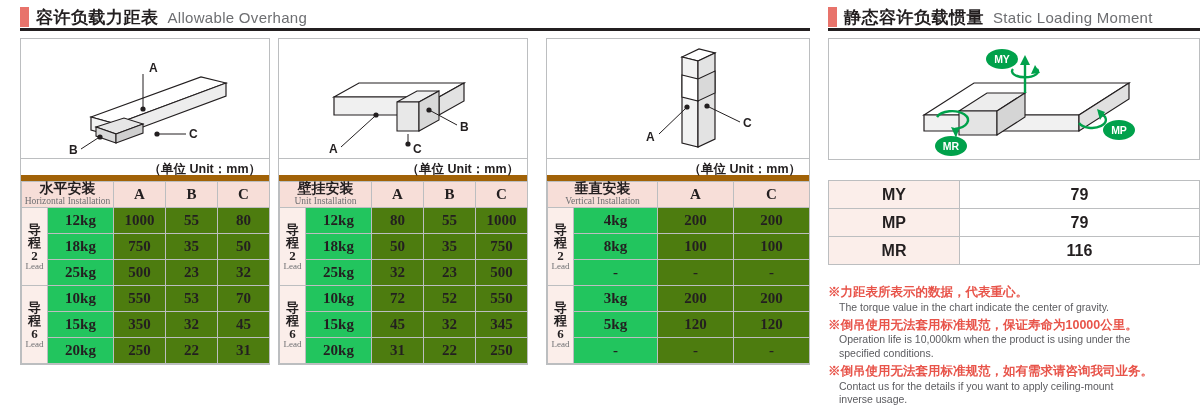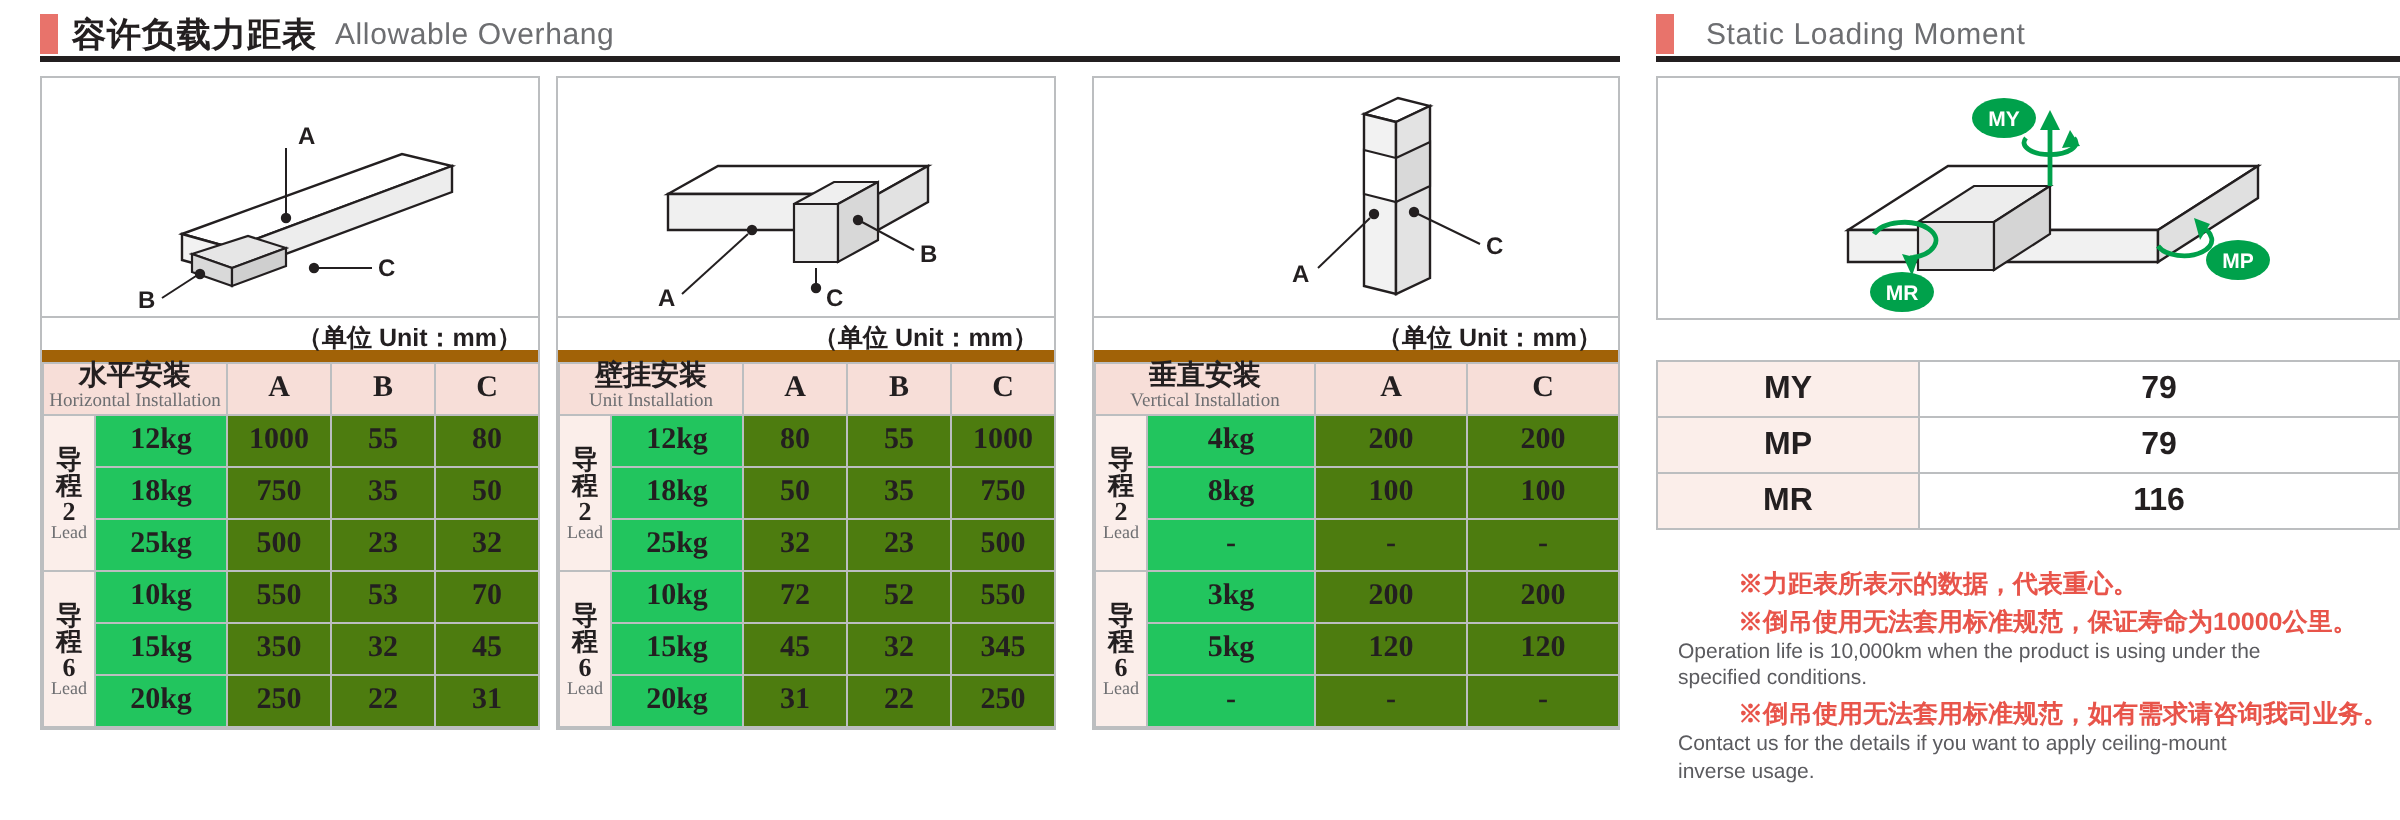--- a/index.html
+++ b/index.html
@@ -151,21 +151,20 @@
     left: 828px;
     top: 282px;
     width: 372px;
   }
   .note-cn {
     font-size: 12.5px;
     color: #e8544a;
     font-weight: bold;
     line-height: 1.35;
     margin-top: 2px;
-    margin-left: 41px;
   }
   .note-en {
     font-size: 10.5px;
     color: #5b5b5f;
     line-height: 1.3;
     margin-left: 11px;
   }
 
   
   .fig svg { position: absolute; left: 0; top: 0; }
@@ -189,20 +188,21 @@
 
   <div class="sec-header" style="left:20px; top:6px;">
     <div class="bar"></div>
     <div class="cn">容许负载力距表</div>
     <div class="en">Allowable Overhang</div>
   </div>
   <div class="rule" style="left:20px; top:28px; width:790px;"></div>
 
   <div class="sec-header" style="left:828px; top:6px;">
     <div class="bar"></div>
+    <div class="cn">静态容许负载惯量</div>
     <div class="en">Static Loading Moment</div>
   </div>
   <div class="rule" style="left:828px; top:28px; width:372px;"></div>
 
   <div class="panel" style="left:20px; top:38px; width:250px;">
     <div class="fig">
       <svg width="248" height="118" viewBox="0 0 248 118">
 
         <polygon points="70,78 180,38 205,44 95,85" fill="#ffffff" stroke="#231f20" stroke-width="1.2"></polygon>
         <polygon points="70,78 95,85 95,98 70,91" fill="#f2f2f2" stroke="#231f20" stroke-width="1.2"></polygon>
@@ -523,20 +523,21 @@
         <tr>
           <td class="mt-label">MR</td>
           <td class="mt-val">116</td>
         </tr>
       </tbody>
     </table>
   </div>
 
   <div class="notes">
     <div class="note-cn">※力距表所表示的数据，代表重心。</div>
+    <div class="note-en">The torque value in the chart indicate the center of gravity.</div>
 
     <div class="note-cn">※倒吊使用无法套用标准规范，保证寿命为10000公里。</div>
     <div class="note-en">Operation life is 10,000km when the product is using under the</div>
     <div class="note-en">specified conditions.</div>
 
     <div class="note-cn">※倒吊使用无法套用标准规范，如有需求请咨询我司业务。</div>
     <div class="note-en">Contact us for the details if you want to apply ceiling-mount</div>
     <div class="note-en">inverse usage.</div>
   </div>
 

